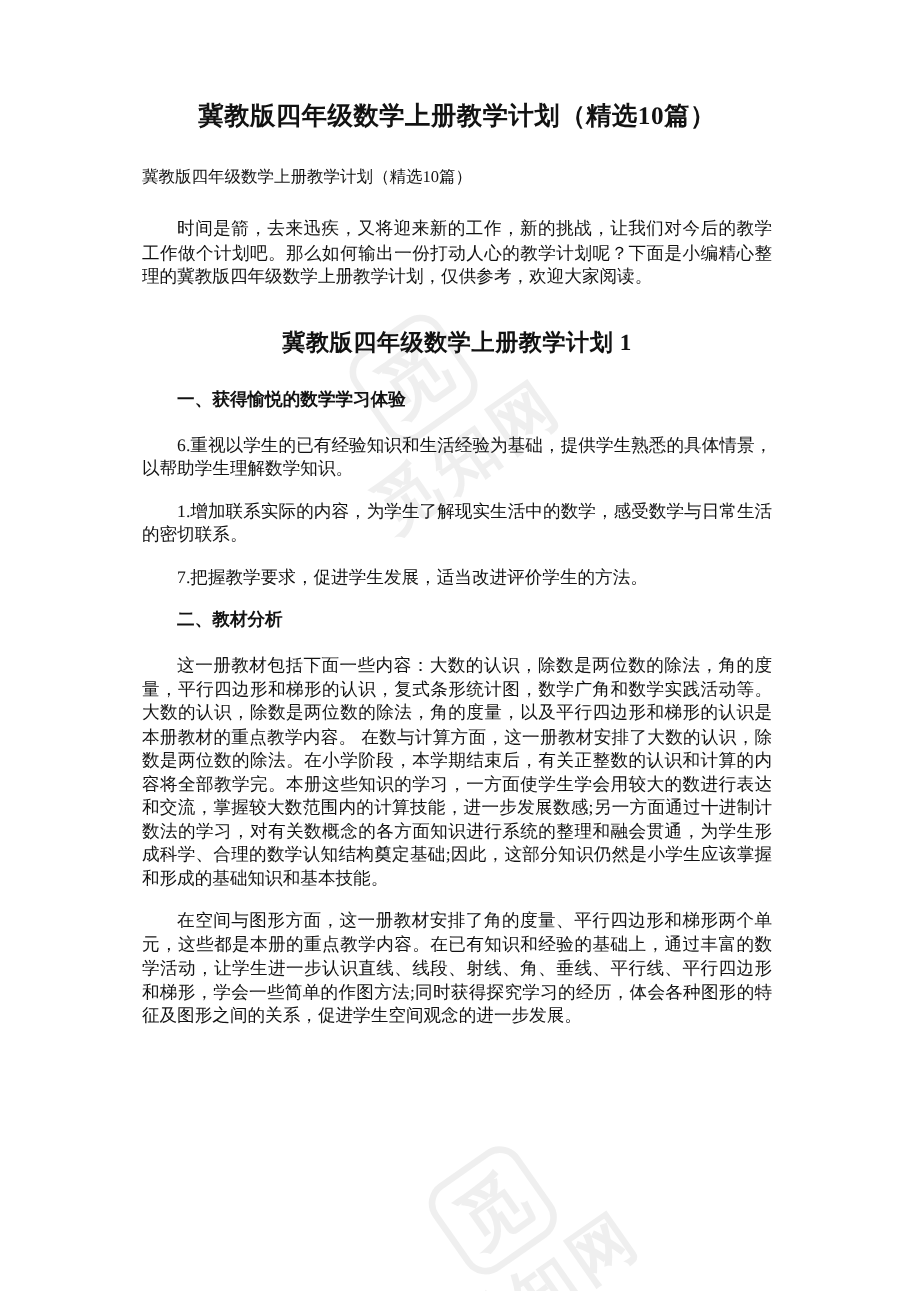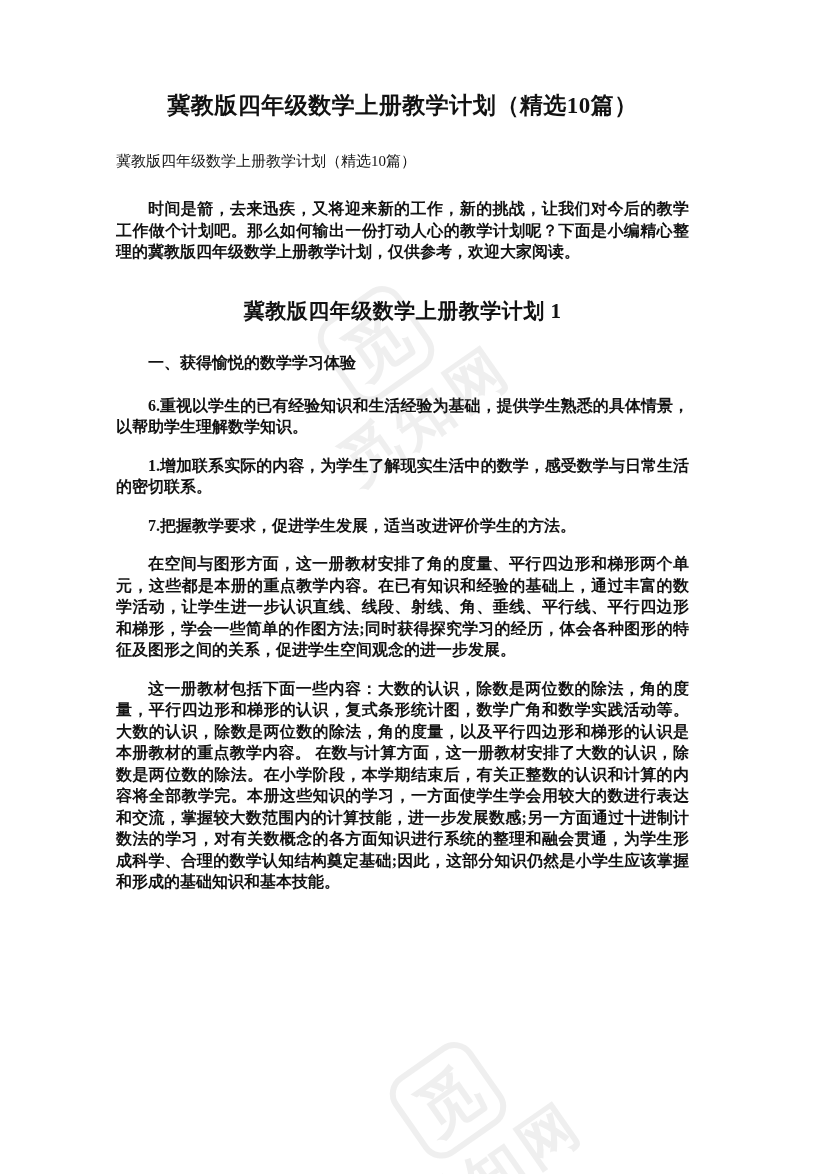--- a/index.html
+++ b/index.html
@@ -14,21 +14,21 @@
     color: #121212;
   }
   .page {
     position: relative;
     width: 830px;
     height: 1174px;
     background: #ffffff;
   }
   .content {
     position: absolute;
-    left: 116px;
+    left: 129px;
     top: 90px;
     width: 573px;
     z-index: 2;
   }
   .doc-title {
     font-size: 23px;
     line-height: 1.35;
     font-weight: bold;
     text-align: center;
     margin: 0 0 30px 0;
@@ -38,21 +38,20 @@
     font-size: 15px;
     line-height: 21px;
     margin: 0 0 26px 0;
   }
   .para {
     font-size: 16px;
     line-height: 21.5px;
     text-indent: 2em;
     text-align: justify;
     margin: 12px 0 17px 0;
-    font-weight: bold;
   }
   .section-title {
     font-size: 21px;
     font-weight: bold;
     text-align: center;
     margin: 34px 0 28px 0;
     letter-spacing: 0.5px;
   }
   .subhead {
     font-size: 16px;
@@ -115,18 +114,19 @@
     <p class="para">时间是箭，去来迅疾，又将迎来新的工作，新的挑战，让我们对今后的教学工作做个计划吧。那么如何输出一份打动人心的教学计划呢？下面是小编精心整理的冀教版四年级数学上册教学计划，仅供参考，欢迎大家阅读。</p>
 
     <h2 class="section-title">冀教版四年级数学上册教学计划 1</h2>
 
     <p class="subhead">一、获得愉悦的数学学习体验</p>
 
     <p class="para">6.重视以学生的已有经验知识和生活经验为基础，提供学生熟悉的具体情景，以帮助学生理解数学知识。</p>
     <p class="para">1.增加联系实际的内容，为学生了解现实生活中的数学，感受数学与日常生活的密切联系。</p>
     <p class="para">7.把握教学要求，促进学生发展，适当改进评价学生的方法。</p>
 
+    <p class="subhead">二、教材分析</p>
 
+    <p class="para">这一册教材包括下面一些内容：大数的认识，除数是两位数的除法，角的度量，平行四边形和梯形的认识，复式条形统计图，数学广角和数学实践活动等。大数的认识，除数是两位数的除法，角的度量，以及平行四边形和梯形的认识是本册教材的重点教学内容。 在数与计算方面，这一册教材安排了大数的认识，除数是两位数的除法。在小学阶段，本学期结束后，有关正整数的认识和计算的内容将全部教学完。本册这些知识的学习，一方面使学生学会用较大的数进行表达和交流，掌握较大数范围内的计算技能，进一步发展数感;另一方面通过十进制计数法的学习，对有关数概念的各方面知识进行系统的整理和融会贯通，为学生形成科学、合理的数学认知结构奠定基础;因此，这部分知识仍然是小学生应该掌握和形成的基础知识和基本技能。</p>
     <p class="para">在空间与图形方面，这一册教材安排了角的度量、平行四边形和梯形两个单元，这些都是本册的重点教学内容。在已有知识和经验的基础上，通过丰富的数学活动，让学生进一步认识直线、线段、射线、角、垂线、平行线、平行四边形和梯形，学会一些简单的作图方法;同时获得探究学习的经历，体会各种图形的特征及图形之间的关系，促进学生空间观念的进一步发展。</p>
-    <p class="para">这一册教材包括下面一些内容：大数的认识，除数是两位数的除法，角的度量，平行四边形和梯形的认识，复式条形统计图，数学广角和数学实践活动等。大数的认识，除数是两位数的除法，角的度量，以及平行四边形和梯形的认识是本册教材的重点教学内容。 在数与计算方面，这一册教材安排了大数的认识，除数是两位数的除法。在小学阶段，本学期结束后，有关正整数的认识和计算的内容将全部教学完。本册这些知识的学习，一方面使学生学会用较大的数进行表达和交流，掌握较大数范围内的计算技能，进一步发展数感;另一方面通过十进制计数法的学习，对有关数概念的各方面知识进行系统的整理和融会贯通，为学生形成科学、合理的数学认知结构奠定基础;因此，这部分知识仍然是小学生应该掌握和形成的基础知识和基本技能。</p>
 
   </div>
 </div>
 
 </body></html>

